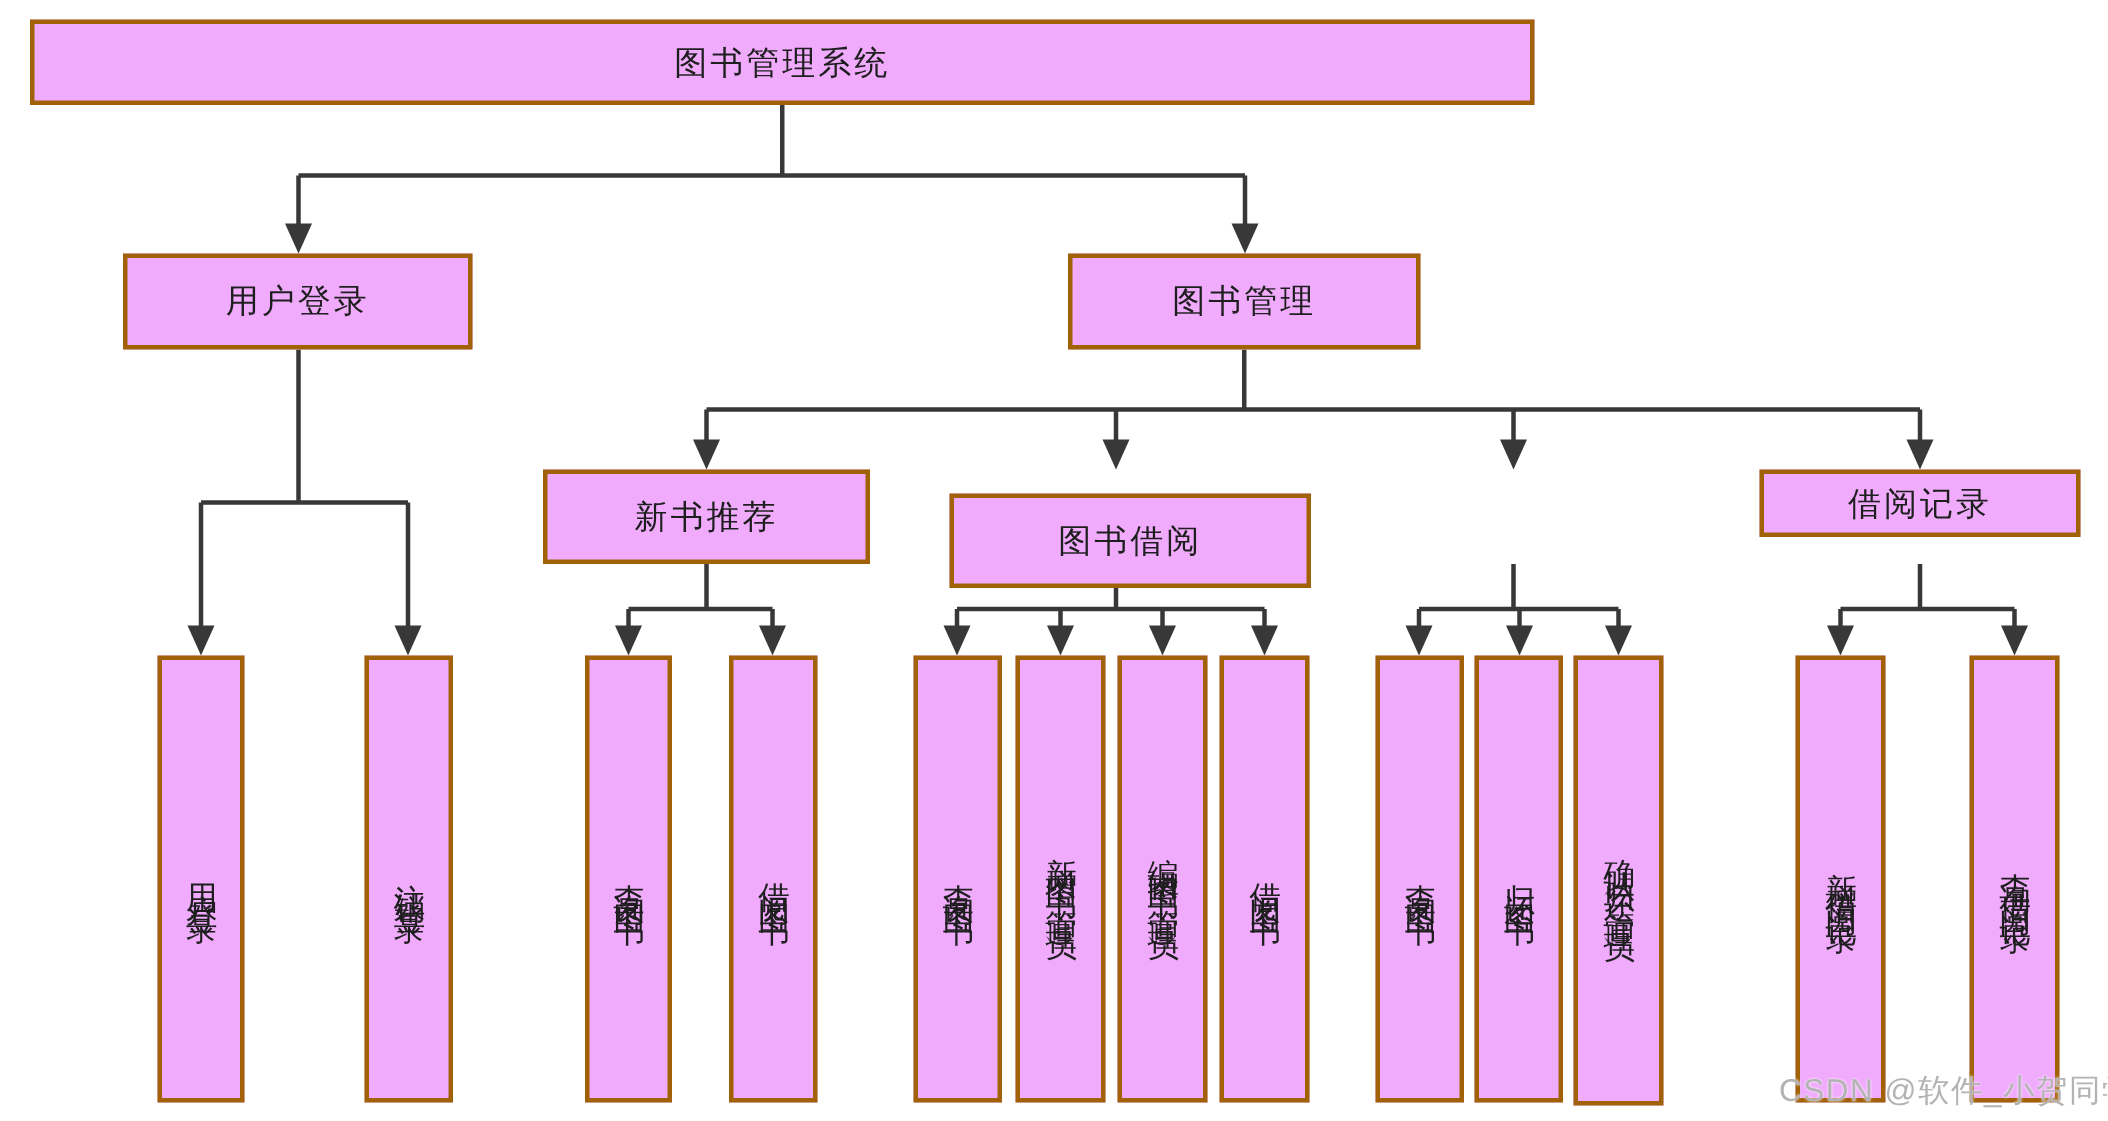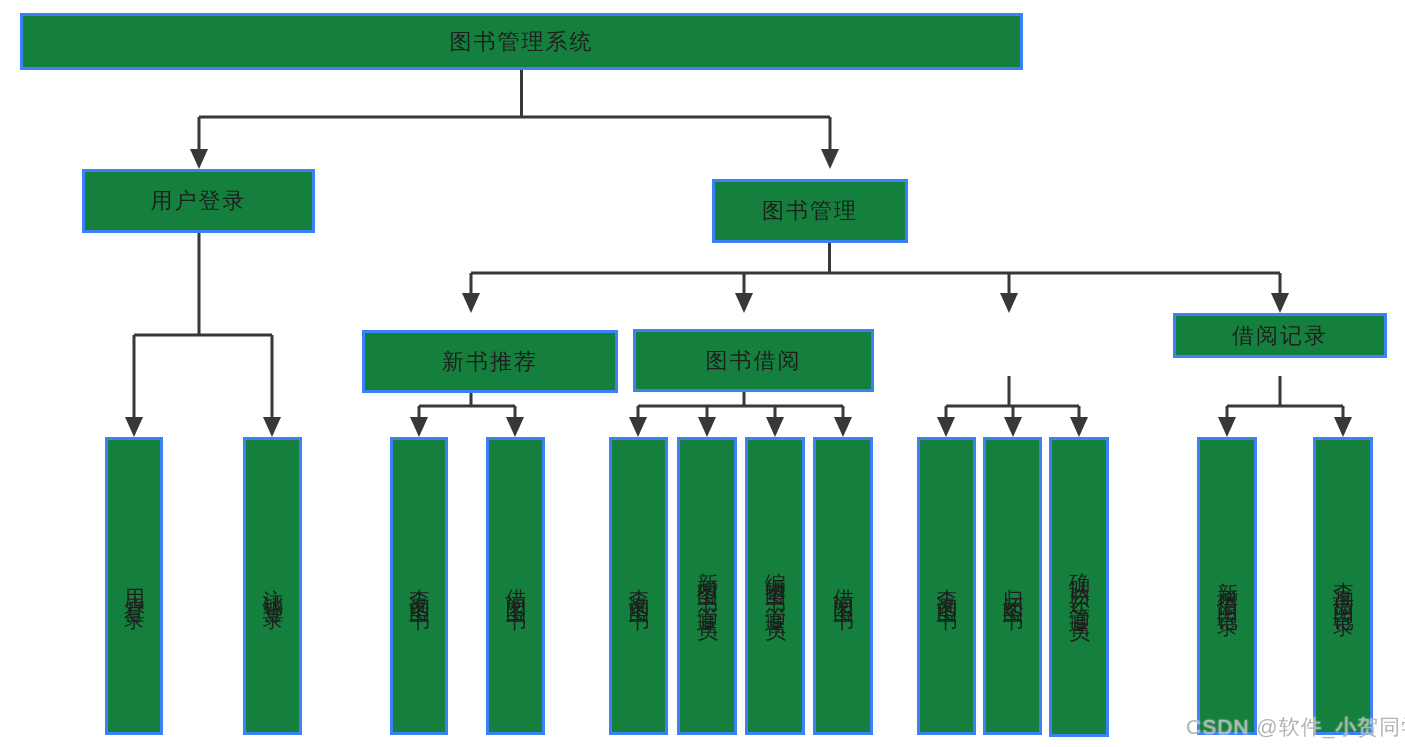--- a/index.html
+++ b/index.html
@@ -6,30 +6,29 @@
   #canvas{
     position:relative;
     width:1405px;height:747px;
     background:#ffffff;
     font-family:"Liberation Sans","DejaVu Sans",sans-serif;
     overflow:hidden;
   }
   .box{
     position:absolute;
     box-sizing:border-box;
-    background:#15803d;
-    border:3px solid #3b82f6;
+    background:#f0abfc;
+    border:3px solid #a16207;
     display:flex;
     align-items:center;
     justify-content:center;
     font-size:22px;
     color:#1e1e1e;
     letter-spacing:2px;
     z-index:2;
-    font-family:Liberation Serif, serif;
   }
   .box.v{font-size:21px;}
   .vt{
     writing-mode:vertical-rl;
     text-orientation:mixed;
     letter-spacing:7px;
     line-height:1;
     white-space:nowrap;
   }
   #wires{
@@ -87,23 +86,23 @@
       <polygon points="1013,437 1004,417 1022,417"></polygon>
       <polygon points="1079,437 1070,417 1088,417"></polygon>
       <polygon points="1227,437 1218,417 1236,417"></polygon>
       <polygon points="1343,437 1334,417 1352,417"></polygon>
     </g>
   </svg>
 
   <div class="box" style="left:20px;top:13px;width:1003px;height:57px">图书管理系统</div>
 
   <div class="box" style="left:82px;top:169px;width:233px;height:64px">用户登录</div>
-  <div class="box" style="left:712px;top:179px;width:196px;height:64px">图书管理</div>
+  <div class="box" style="left:712px;top:169px;width:235px;height:64px">图书管理</div>
 
-  <div class="box" style="left:362px;top:330px;width:256px;height:63px">新书推荐</div>
+  <div class="box" style="left:362px;top:313px;width:218px;height:63px">新书推荐</div>
   <div class="box" style="left:633px;top:329px;width:241px;height:63px">图书借阅</div>
   <div class="box" style="left:1173px;top:313px;width:214px;height:45px">借阅记录</div>
 
   <div class="box v" style="left:105px;top:437px;width:58px;height:298px">
     <span class="vt">用户登录</span>
   </div>
   <div class="box v" style="left:243px;top:437px;width:59px;height:298px">
     <span class="vt">注销登录</span>
   </div>
 

